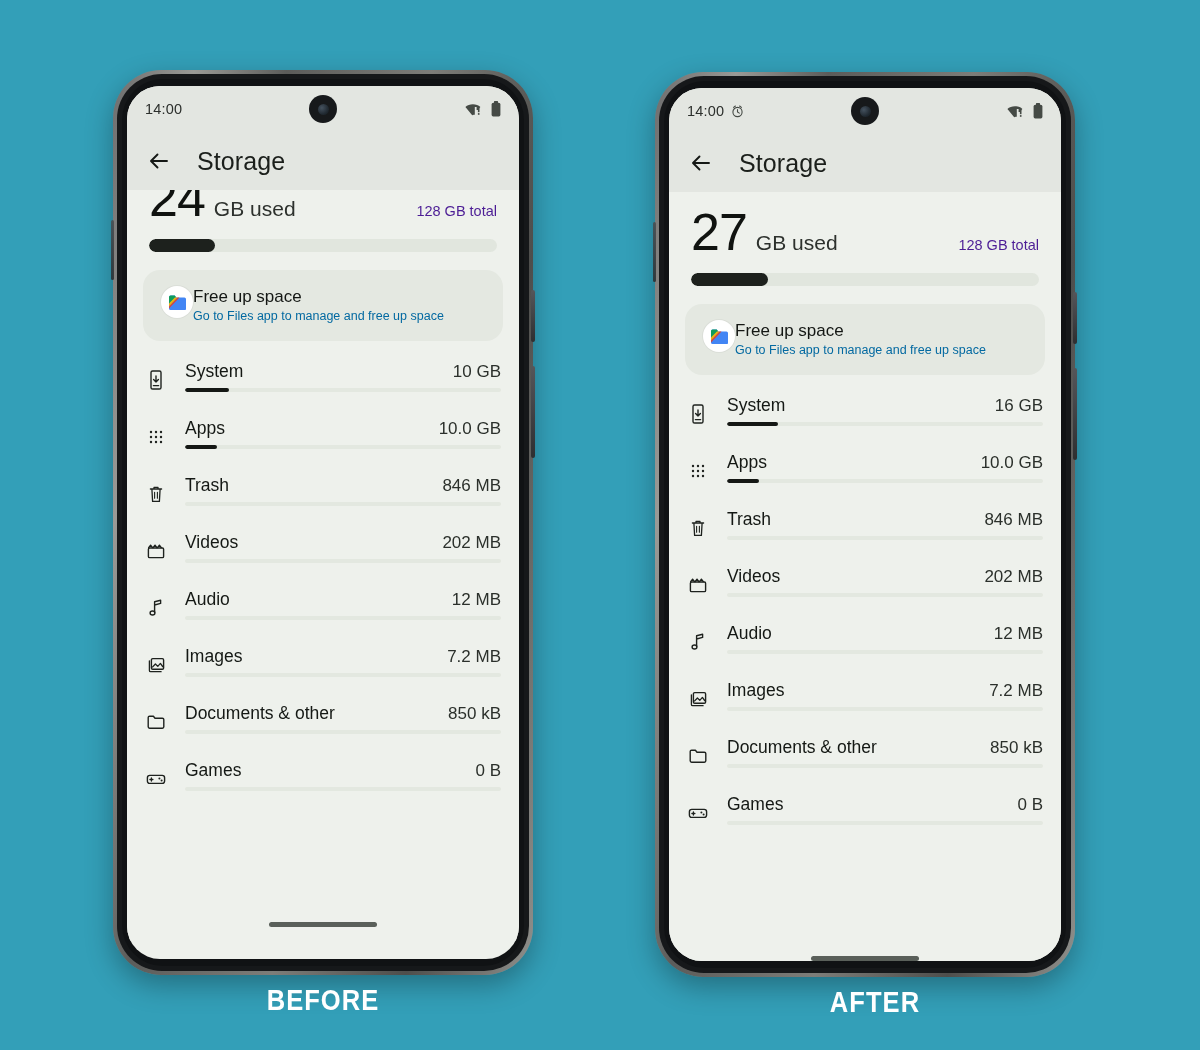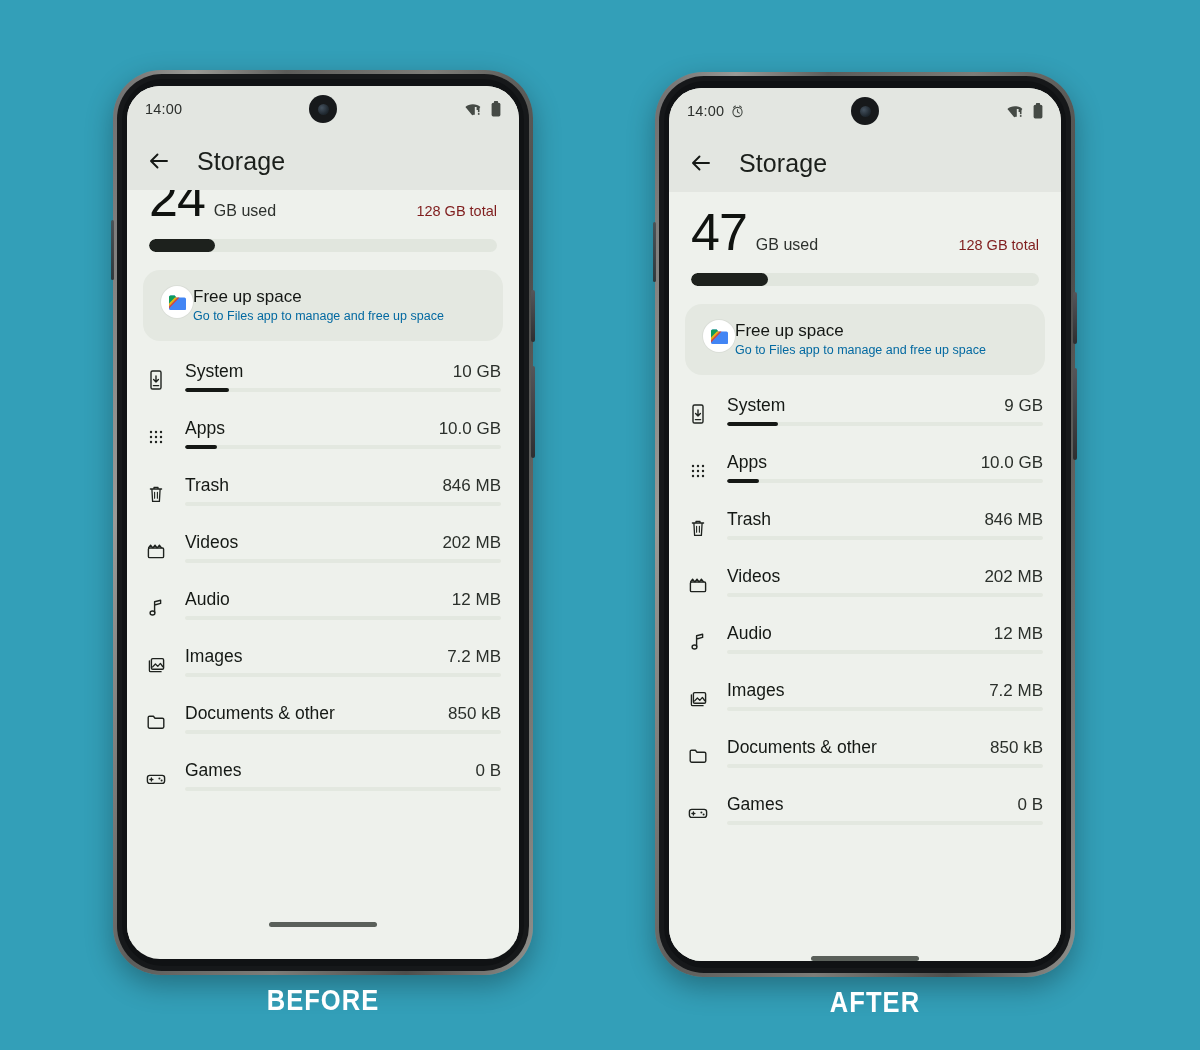--- a/index.html
+++ b/index.html
@@ -139,28 +139,28 @@
   .usage.normal  { margin-top: 14px; }
 
   .usage-num {
     font-size: 52px;
     font-weight: 400;
     color: #101310;
     line-height: 1.02;
     letter-spacing: -1px;
   }
   .usage-unit {
-    font-size: 16px;
+    font-size: 21px;
     color: #2d312d;
     margin-left: 9px;
   }
   .usage-total {
     margin-left: auto;
     font-size: 14.5px;
-    color: #7f1d1d;
+    color: #4c1d95;
   }
 
   .mainbar {
     margin: 14px 6px 0 6px;
     height: 13px;
     border-radius: 7px;
     background: #e1e6de;
     overflow: hidden;
   }
   .mainbar-fill {
@@ -549,21 +549,21 @@
           <svg width="24" height="24" viewBox="0 0 24 24">
             <path d="M20 12H4.5M10.5 5.5 4 12l6.5 6.5" fill="none" stroke="#151815" stroke-width="1.9" stroke-linecap="round" stroke-linejoin="round"></path>
           </svg>
         </span>
         <span class="appbar-title">Storage</span>
       </div>
 
       <div class="content">
 
         <div class="usage normal">
-          <span class="usage-num">47</span>
+          <span class="usage-num">27</span>
           <span class="usage-unit">GB used</span>
           <span class="usage-total">128 GB total</span>
         </div>
 
         <div class="mainbar">
           <div class="mainbar-fill" style="width: 22%;"></div>
         </div>
 
         <div class="card">
           <span class="files-icon">
@@ -587,21 +587,21 @@
             <span class="row-icon">
               <svg width="22" height="22" viewBox="0 0 22 22">
                   <rect x="6" y="2" width="10" height="18" rx="1.6" fill="none" stroke="#1e221e" stroke-width="1.4"></rect>
                   <path d="M11 7v6m0 0 2.4-2.4M11 13l-2.4-2.4" fill="none" stroke="#1e221e" stroke-width="1.4" stroke-linecap="round"></path>
                   <path d="M8.4 16.6h5.2" stroke="#1e221e" stroke-width="1.4" stroke-linecap="round"></path>
                 </svg>
             </span>
             <div class="row-body">
               <div class="row-line">
                 <span class="row-label">System</span>
-                <span class="row-value">9 GB</span>
+                <span class="row-value">16 GB</span>
               </div>
               <div class="row-track">
                   <div class="row-fill" style="width: 16%;"></div>
                 </div>
             </div>
           </div>
 
           <div class="row">
             <span class="row-icon">
               <svg width="22" height="22" viewBox="0 0 22 22">

